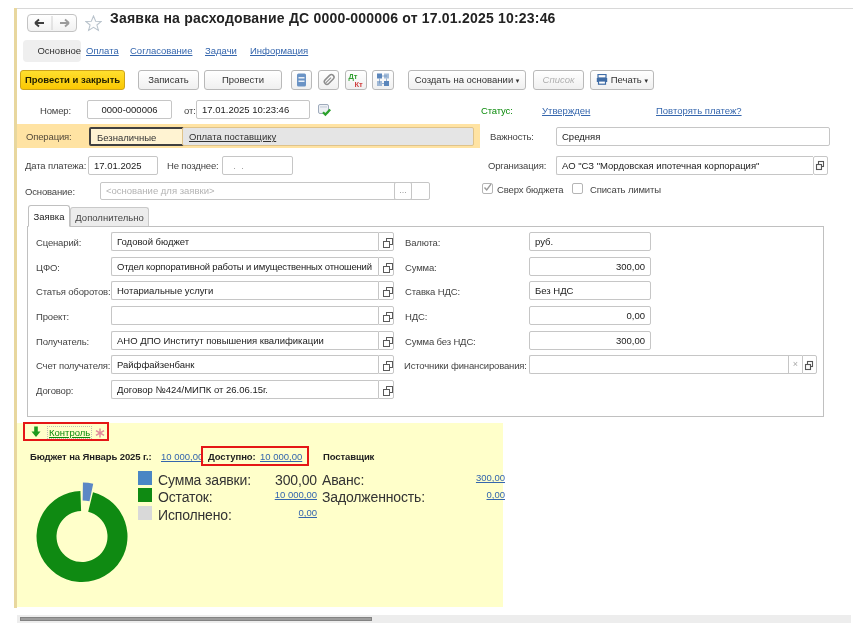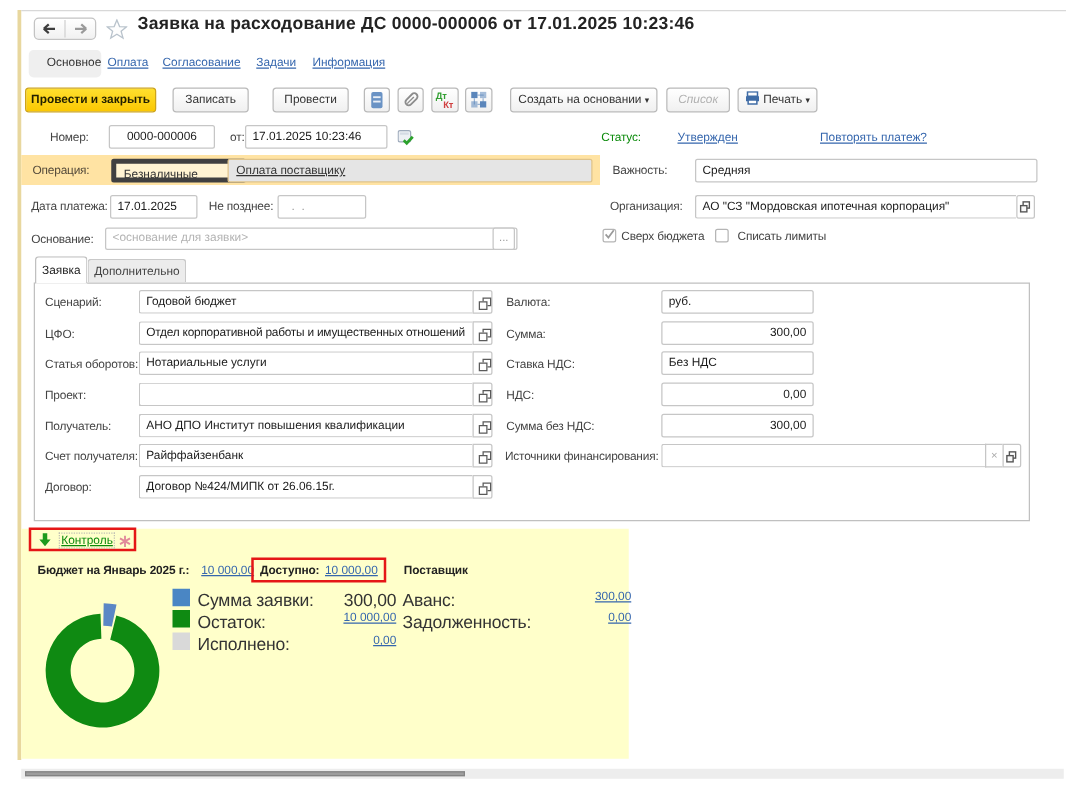--- a/index.html
+++ b/index.html
@@ -40,21 +40,21 @@
 <div class="abs" style="left:110px; top:10px; font-size:14px; letter-spacing:0.2px; font-weight:bold; color:#232323; white-space:nowrap;">Заявка на расходование ДС 0000-000006 от 17.01.2025 10:23:46</div>
 
 <div class="abs" style="left:23px; top:40px; width:58px; height:22px; background:#efefef; border-radius:4px; font-size:9.5px; color:#333; text-align:right; line-height:22px;">Основное</div>
 <div class="lnk" style="left:86px; top:45px;">Оплата</div>
 <div class="lnk" style="left:130px; top:45px;">Согласование</div>
 <div class="lnk" style="left:205px; top:45px;">Задачи</div>
 <div class="lnk" style="left:250px; top:45px;">Информация</div>
 
 <div class="abs" style="left:20px; top:70px; width:105px; height:20px; background:linear-gradient(#ffdf2e,#fbc802); border:1px solid #cda41a; border-radius:3px; font-size:9.5px; font-weight:bold; color:#221f00; text-align:center; line-height:18px; white-space:nowrap;">Провести и закрыть</div>
 <div class="btn" style="left:138px; top:70px; width:61px; height:20px; line-height:18px;">Записать</div>
-<div class="btn" style="left:218px; top:70px; width:61px; height:20px; line-height:18px;">Провести</div>
+<div class="btn" style="left:204px; top:70px; width:78px; height:20px; line-height:18px;">Провести</div>
 
 <div class="btn" style="left:291px; top:70px; width:21px; height:20px;">
   <svg width="19" height="18">
       <rect x="5" y="2.5" width="9" height="13" rx="1.5" fill="#6a93c5"></rect>
       <rect x="6.5" y="6" width="6" height="1.5" fill="#fff" opacity="0.85"></rect>
       <rect x="6.5" y="9.5" width="6" height="1.5" fill="#fff" opacity="0.85"></rect>
     </svg>
 </div>
 <div class="btn" style="left:318px; top:70px; width:21px; height:20px;">
   <svg width="19" height="18" viewBox="0 0 19 18">
@@ -102,42 +102,42 @@
   <rect x="2" y="3" width="7" height="1.8" fill="#d5dbe4"></rect>
   <path d="M5 9.2 l2.4 2.4 L12.2 6.4" stroke="#2ca22c" stroke-width="2.2" fill="none"></path>
 </svg>
 
 <div class="lbl" style="left:481px; top:105px; color:#0a8a0a;">Статус:</div>
 <div class="lnk" style="left:542px; top:105px;">Утвержден</div>
 <div class="lnk" style="left:656px; top:105px;">Повторять платеж?</div>
 
 <div class="abs" style="left:17px; top:124px; width:463px; height:24px; background:#ffe3a3;"></div>
 <div class="lbl" style="left:26px; top:131px; color:#53493a;">Операция:</div>
-<div class="abs" style="left:89px; top:127px; width:108px; height:19px; background:#fff3d2; border:4px solid #404040; border-radius:2px; font-size:9.5px; color:#333; line-height:17px; padding:0 6px;">Безналичные</div>
+<div class="abs" style="left:89px; top:127px; width:108px; height:19px; background:#fff3d2; border:2px solid #404040; border-radius:2px; font-size:9.5px; color:#333; line-height:17px; padding:0 6px;">Безналичные</div>
 <div class="abs" style="left:182px; top:127px; width:292px; height:19px; background:#e5e5e5; border:1px solid #dfc38b; border-radius:2px; font-size:9.5px; color:#333; line-height:17px; padding:0 6px;text-decoration:underline;">Оплата поставщику</div>
 <div class="lbl" style="left:490px; top:131px;">Важность:</div>
 <div class="inp" style="left:556px; top:127px; width:274px; height:19px; line-height:17px;">Средняя</div>
 
 <div class="lbl" style="left:25px; top:160px;">Дата платежа:</div>
 <div class="inp" style="left:88px; top:156px; width:70px; height:19px; line-height:17px;">17.01.2025</div>
 <div class="lbl" style="left:167px; top:160px;">Не позднее:</div>
 <div class="inp" style="left:222px; top:156px; width:71px; height:19px; line-height:17px; color:#9a9a9a;">&nbsp;&nbsp;.&nbsp;&nbsp;.</div>
 <div class="lbl" style="left:488px; top:160px;">Организация:</div>
 <div class="inp" style="left:556px; top:156px; width:257px; height:19px; line-height:17px; border-right:none; border-radius:2px 0 0 2px;">АО "СЗ "Мордовская ипотечная корпорация"</div>
 <div class="cell" style="left:813px; top:156px; width:15px; height:19px;">
   <svg width="13" height="17" viewBox="0 0 13 17">
       <g stroke="#555" fill="none" stroke-width="1.1">
         <rect x="4.5" y="4.5" width="5" height="5"></rect>
         <rect x="2.5" y="7.5" width="5" height="5" fill="#f8f8f8"></rect>
       </g>
     </svg>
 </div>
 
 <div class="lbl" style="left:25px; top:186px;">Основание:</div>
-<div class="inp" style="left:84px; top:182px; width:330px; height:18px; line-height:16px; color:#b3b3b3;">&lt;основание для заявки&gt;</div>
+<div class="inp" style="left:100px; top:182px; width:330px; height:18px; line-height:16px; color:#b3b3b3;">&lt;основание для заявки&gt;</div>
 <div class="cell" style="left:394px; top:182px; width:18px; height:18px; color:#9a9a9a; font-size:9px; text-align:center; line-height:15px;">...</div>
 <div class="abs" style="left:482px; top:183px; width:11px; height:11px; border:1px solid #b5b5b5; border-radius:2px; background:#fff;">
   <svg width="9" height="9" style="position:absolute;left:0;top:-1px;">
       <path d="M1.5 4.5 l2.2 2.5 L8 1.2" stroke="#9a9a9a" stroke-width="1.4" fill="none"></path>
     </svg>
 </div>
 <div class="lbl" style="left:497px; top:184px;">Сверх бюджета</div>
 <div class="abs" style="left:572px; top:183px; width:11px; height:11px; border:1px solid #b5b5b5; border-radius:2px; background:#fff;"></div>
 <div class="lbl" style="left:590px; top:184px;">Списать лимиты</div>
 

